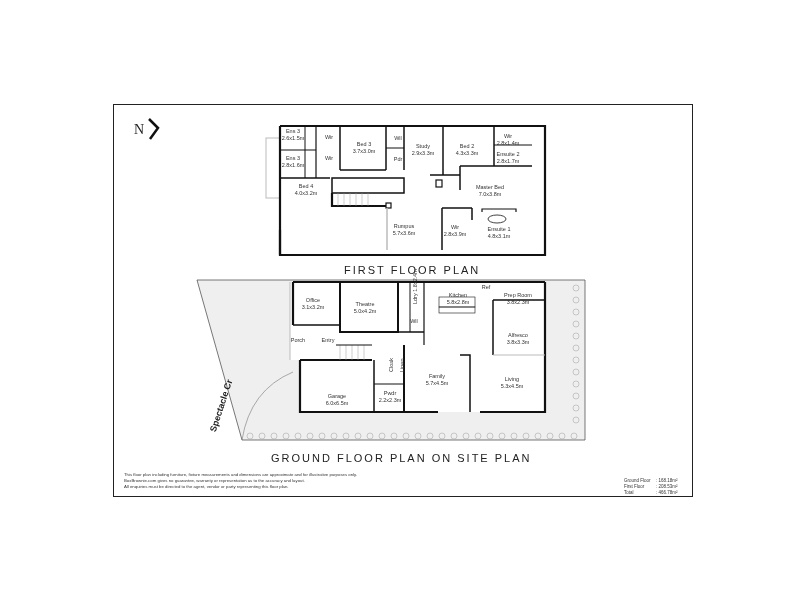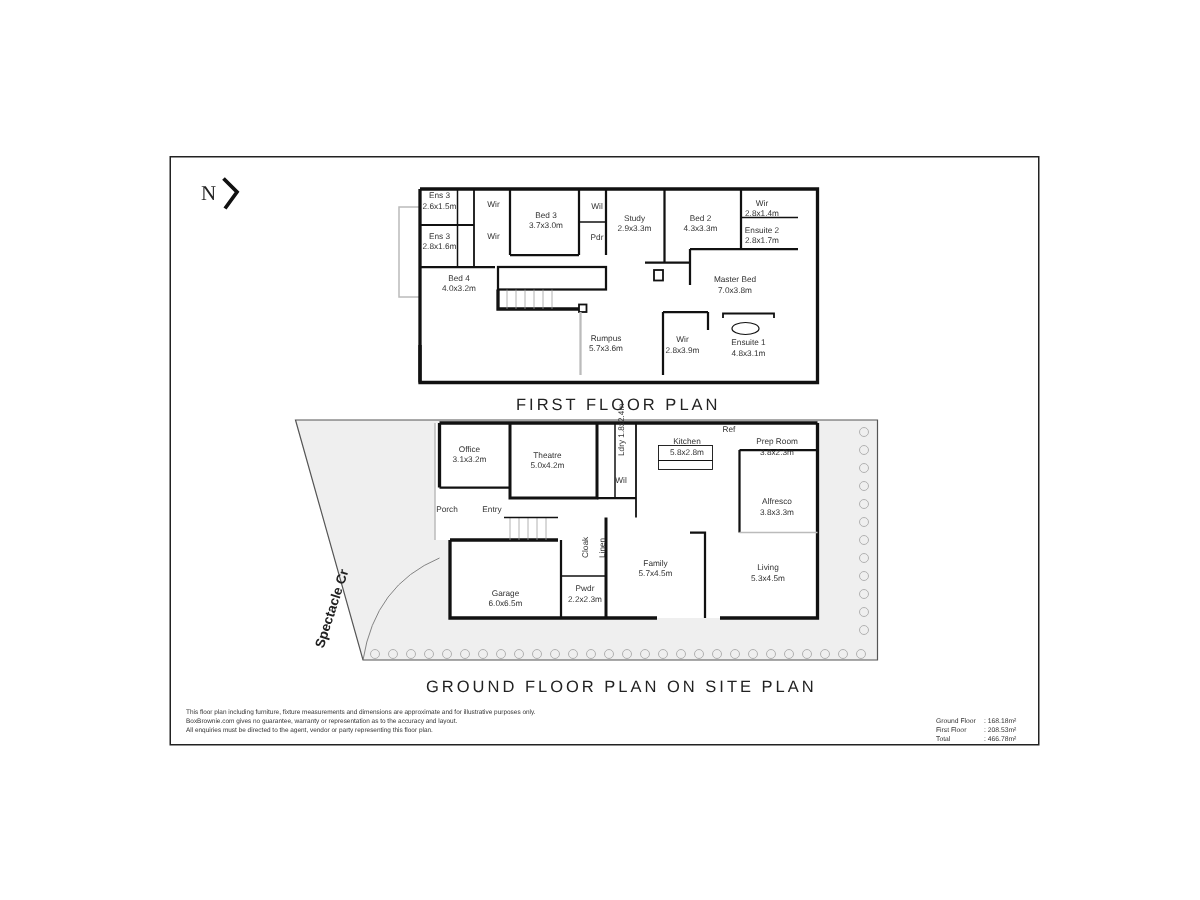--- a/index.html
+++ b/index.html
@@ -262,21 +262,21 @@
     <span>Garage</span>
     <span>6.0x6.5m</span>
   </div>
 <div class="lbl" style="left:390px;top:390px;">
     <span>Pwdr</span>
     <span>2.2x2.3m</span>
   </div>
 
 <div class="street">Spectacle Cr</div>
 
-<div class="title" style="left:284px;top:452px;">GROUND FLOOR PLAN ON SITE PLAN</div>
+<div class="title" style="left:271px;top:452px;">GROUND FLOOR PLAN ON SITE PLAN</div>
 
 <div class="disclaimer">
   <div>This floor plan including furniture, fixture measurements and dimensions are approximate and for illustrative purposes only.</div>
   <div>BoxBrownie.com gives no guarantee, warranty or representation as to the accuracy and layout.</div>
   <div>All enquiries must be directed to the agent, vendor or party representing this floor plan.</div>
 </div>
 
 <div class="areas">
   <div class="row">
       <span class="k">Ground Floor</span>

